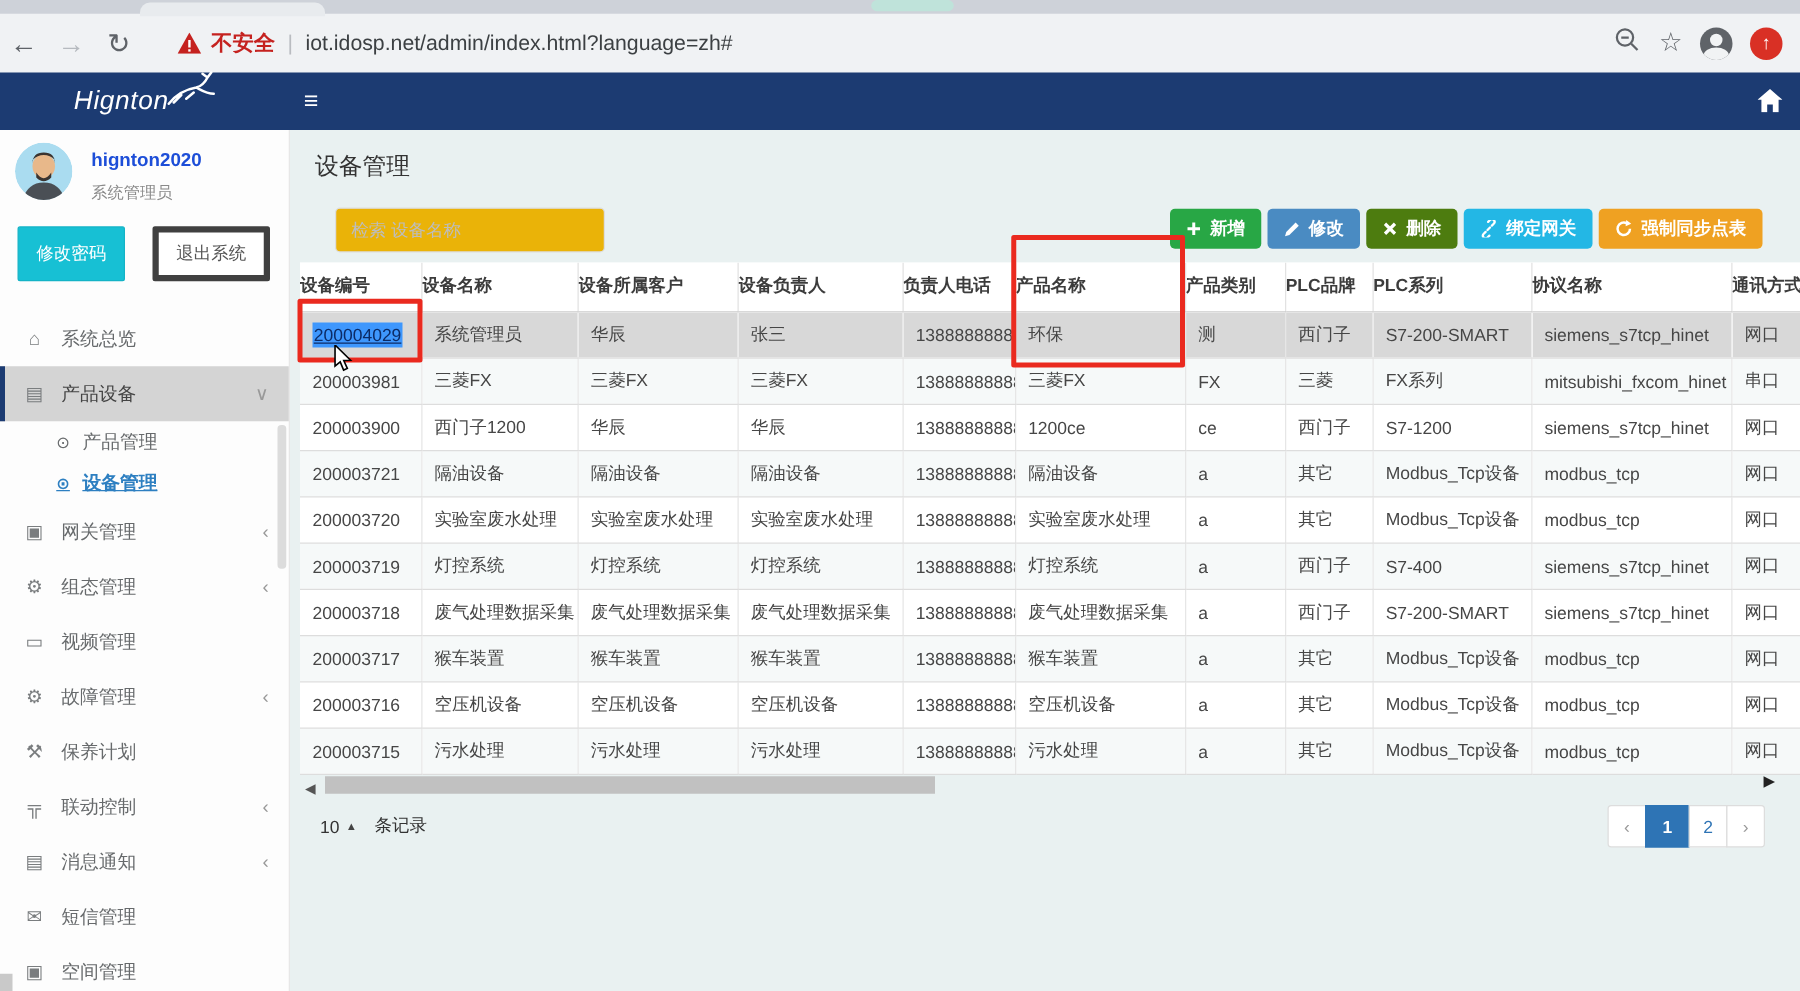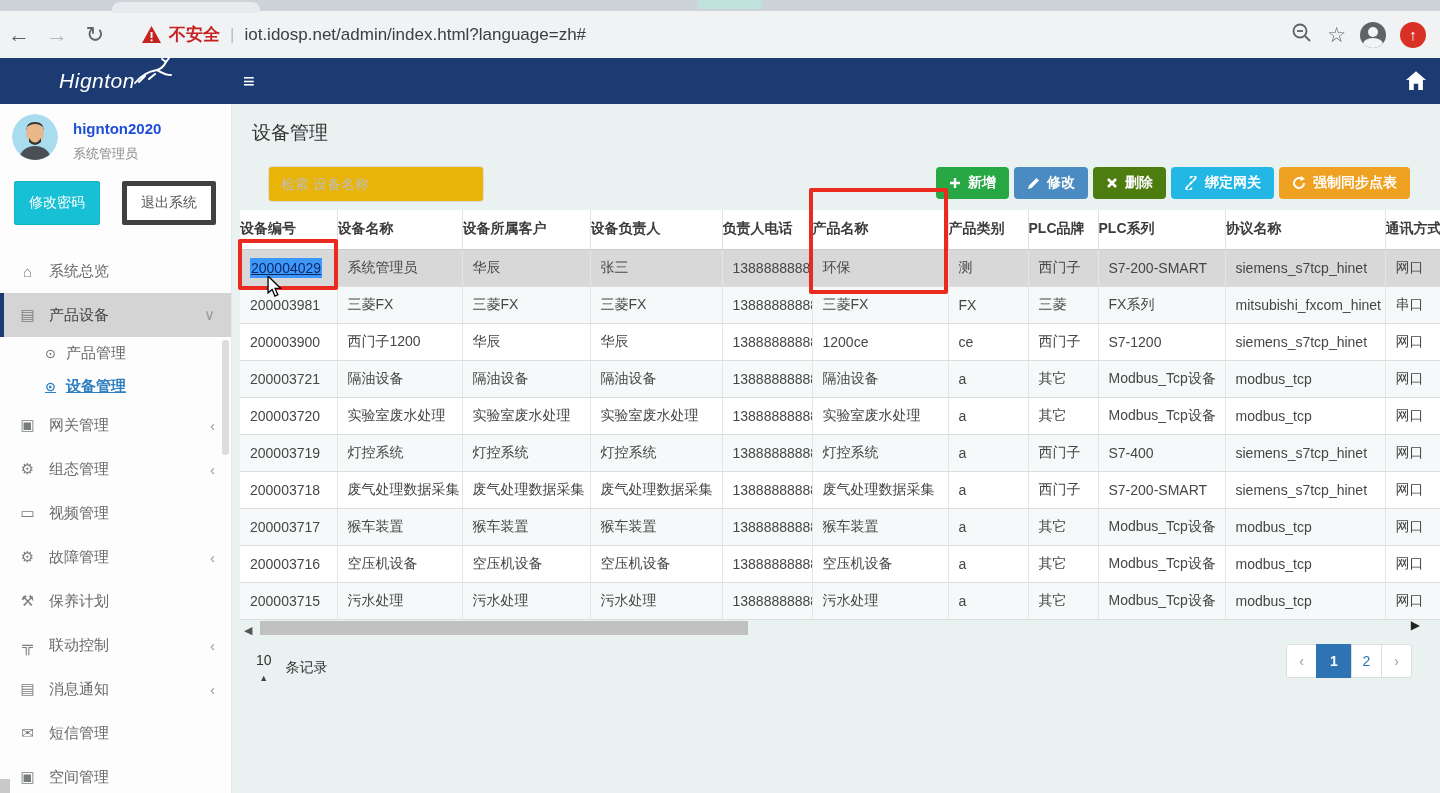--- a/index.html
+++ b/index.html
@@ -69,21 +69,21 @@
   table.grid td { height:37px; font-size:14px; color:#464646; padding:0 10px; border-bottom:1px solid #ddd; border-right:1px solid #e6e6e6; white-space:nowrap; overflow:hidden; }
   table.grid tr:nth-child(even) td { background:#f6f9f9; }
   table.grid tr.sel td { background:#d8d8d8; }
   .selcell { background:#3e97fd; color:#0c2b66; text-decoration:underline; padding:2px 1px; }
 
   
   .hscroll-left { position:absolute; left:12px; top:520px; font-size:11px; color:#555; }
   .hscroll-thumb { position:absolute; left:28px; top:517px; width:488px; height:14px; background:#c1c1c1; }
   .hscroll-right { position:absolute; right:20px; top:514px; font-size:12px; color:#222; }
   .pgsummary { position:absolute; left:16px; top:548px; font-size:14px; color:#333; display:flex; align-items:center; gap:6px; }
-  .pgsize { display:inline-flex; align-items:center; gap:5px; margin:0 8px; color:#333; cursor:pointer;flex-direction:column; }
+  .pgsize { display:inline-flex; align-items:center; gap:5px; margin:0 8px; color:#333; cursor:pointer; }
   .pgsize .caret { font-size:9px; color:#444; }
   .pager { position:absolute; right:28px; top:540px; display:flex; }
   .pbtn { min-width:31px; height:34px; border:1px solid #ddd; background:#fff; color:#2e74b5; display:flex; align-items:center; justify-content:center; font-size:14px; cursor:pointer; margin-left:-1px; }
   .pbtn:first-child { border-radius:3px 0 0 3px; color:#999; }
   .pbtn:last-child { border-radius:0 3px 3px 0; color:#999; }
   .pbtn.active { background:#2e74b5; border-color:#2e74b5; color:#fff; font-weight:bold; width:36px; }
 
   
   .annbox { position:absolute; border:4px solid #ea2a1f; border-radius:2px; pointer-events:none; }
   .ann-a { left:6px; top:135px; width:100px; height:51px; }

